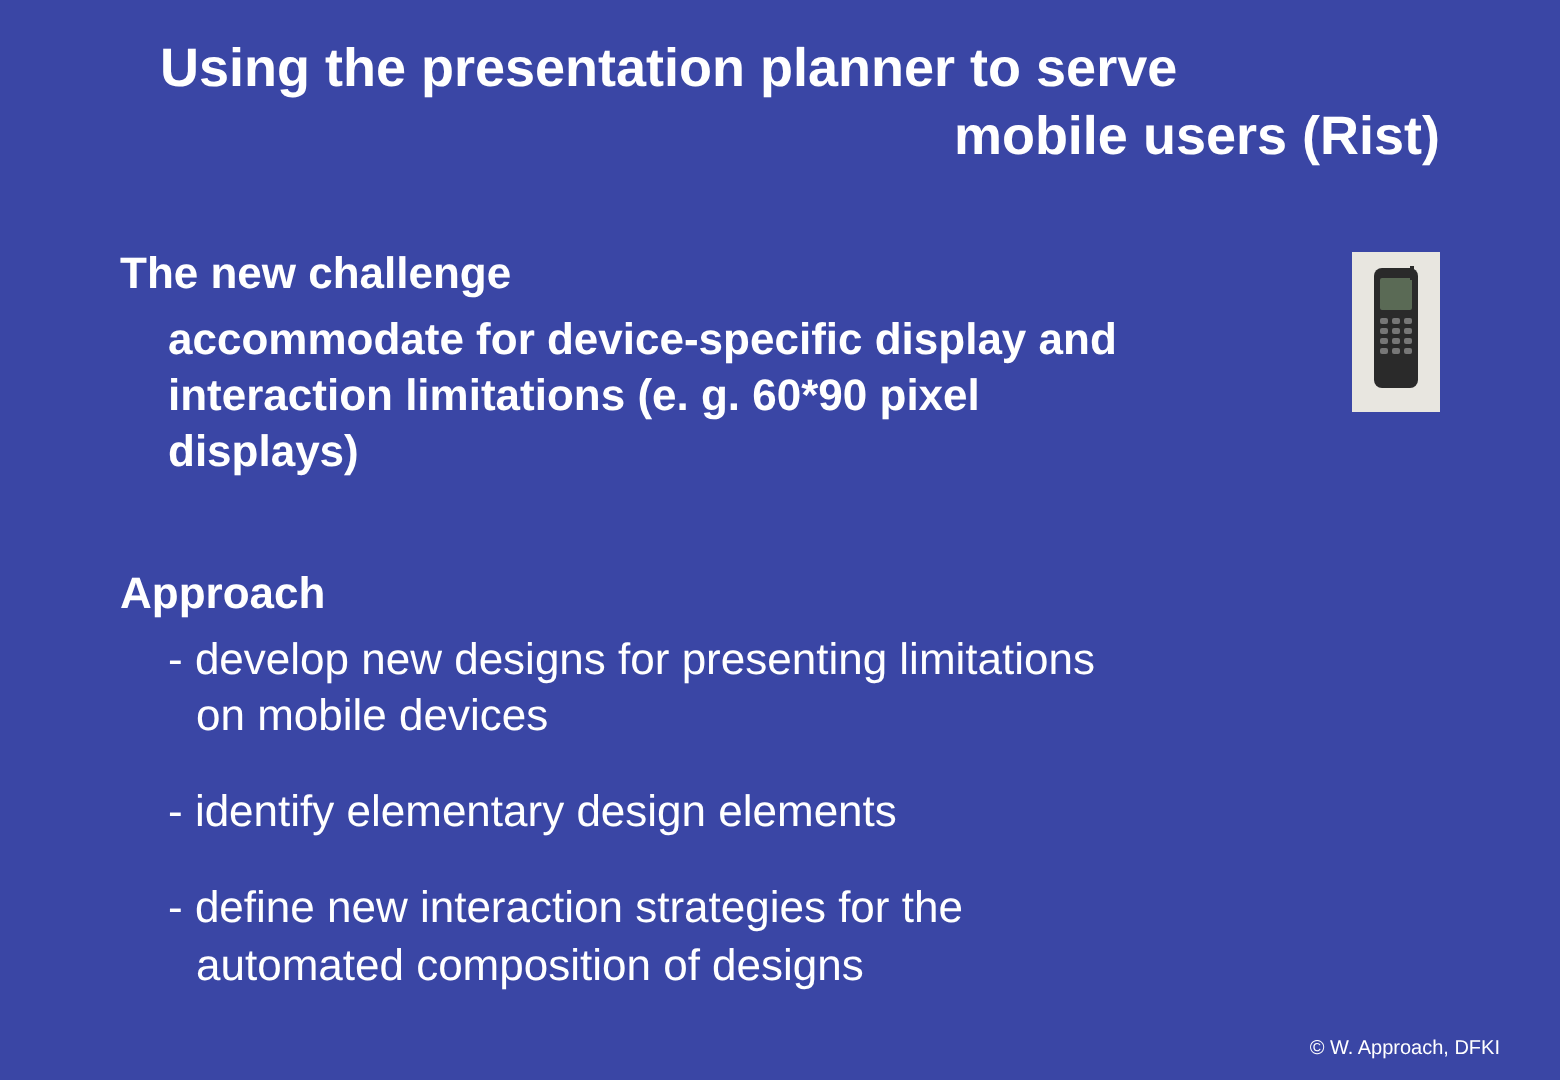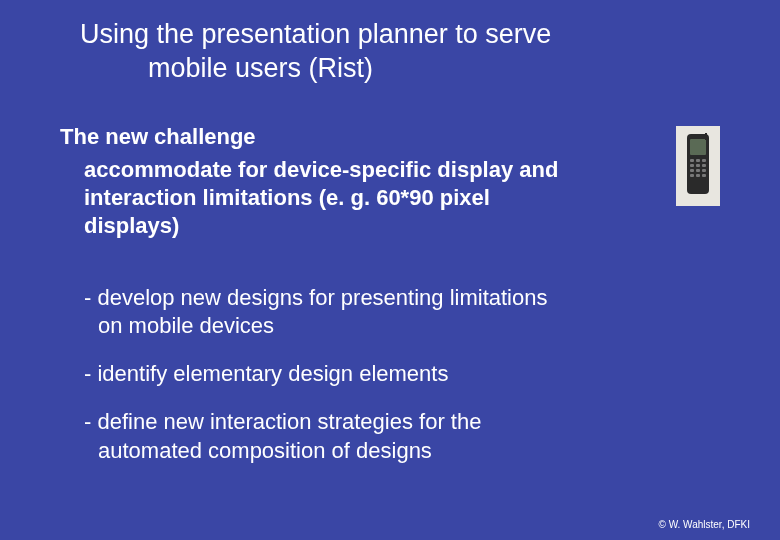--- a/index.html
+++ b/index.html
@@ -11,27 +11,27 @@
     position: relative;
   }
   .slide {
     width: 100%;
     height: 100%;
     padding: 18px 60px 0 60px;
     position: relative;
   }
   .title {
     font-size: 27px;
-    font-weight: normal;
+    font-weight: bold;
     line-height: 1.25;
     text-align: left;
     margin-left: 20px;
     margin-bottom: 38px;
   }
-  .title .line2 { padding-left: 68px; }
+  .title .line2 { padding-left: 68px; text-align: right; }
   .section-heading {
     font-size: 22px;
     font-weight: bold;
     margin-bottom: 6px;
   }
   .section-body {
     font-size: 22px;
     font-weight: bold;
     line-height: 1.28;
   }
@@ -97,30 +97,31 @@
         <rect x="17" y="36" width="4" height="3" rx="1" fill="#777"></rect>
         <rect x="5" y="41" width="4" height="3" rx="1" fill="#777"></rect>
         <rect x="11" y="41" width="4" height="3" rx="1" fill="#777"></rect>
         <rect x="17" y="41" width="4" height="3" rx="1" fill="#777"></rect>
         <rect x="20" y="0" width="2" height="7" fill="#2a2a2a"></rect>
       </svg>
     </div>
   </div>
 
   <div>
+    <div class="section-heading">Approach</div>
     <div class="approach-body">
       <div class="bullet">
         <span>- develop new designs for presenting limitations</span>
         <span class="cont">on mobile devices</span>
       </div>
       <div class="bullet">
         <span>- identify elementary design elements</span>
       </div>
       <div class="bullet">
         <span>- define new interaction strategies for the</span>
         <span class="cont">automated composition of designs</span>
       </div>
     </div>
   </div>
 
-  <div class="footer">© W. Wahlster, DFKI</div>
+  <div class="footer">© W. Approach, DFKI</div>
 
 </div>
 
 </body></html>

